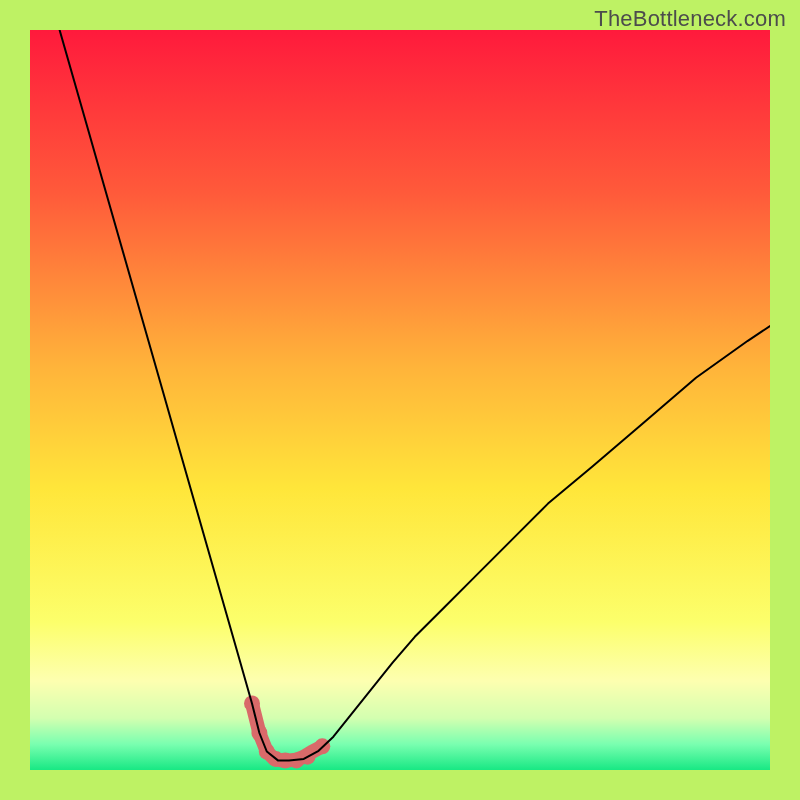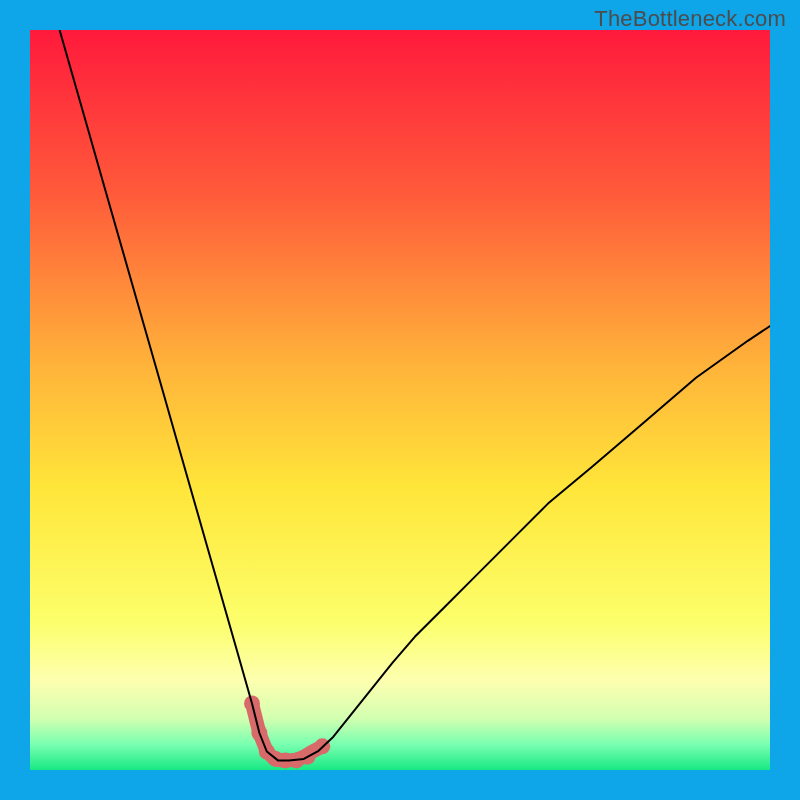--- a/index.html
+++ b/index.html
@@ -8,21 +8,21 @@
     width: 800px;
     height: 800px;
     background: #000;
     font-family: Arial, Helvetica, sans-serif;
     overflow: hidden;
   }
   .frame {
     position: relative;
     width: 800px;
     height: 800px;
-    background: #0ea5e9;
+    background: #bef264;
   }
   .watermark {
     position: absolute;
     top: 6px;
     right: 14px;
     color: #4c4c4c;
     font-size: 22px;
     font-weight: 500;
     letter-spacing: 0.2px;
     z-index: 5;

